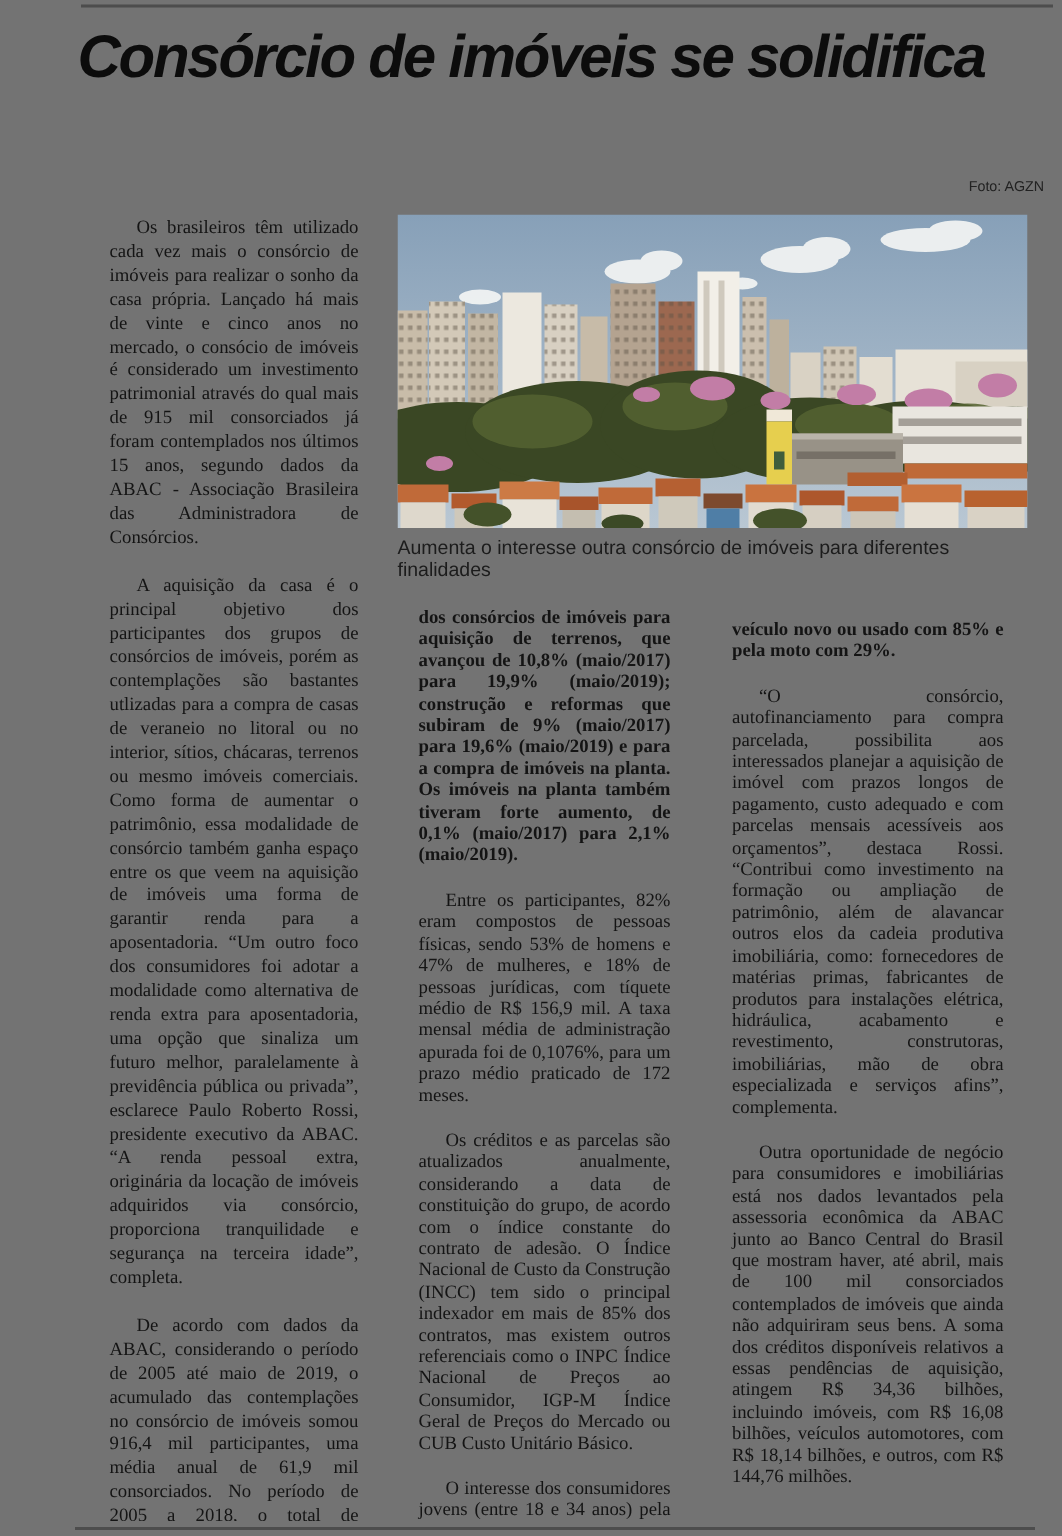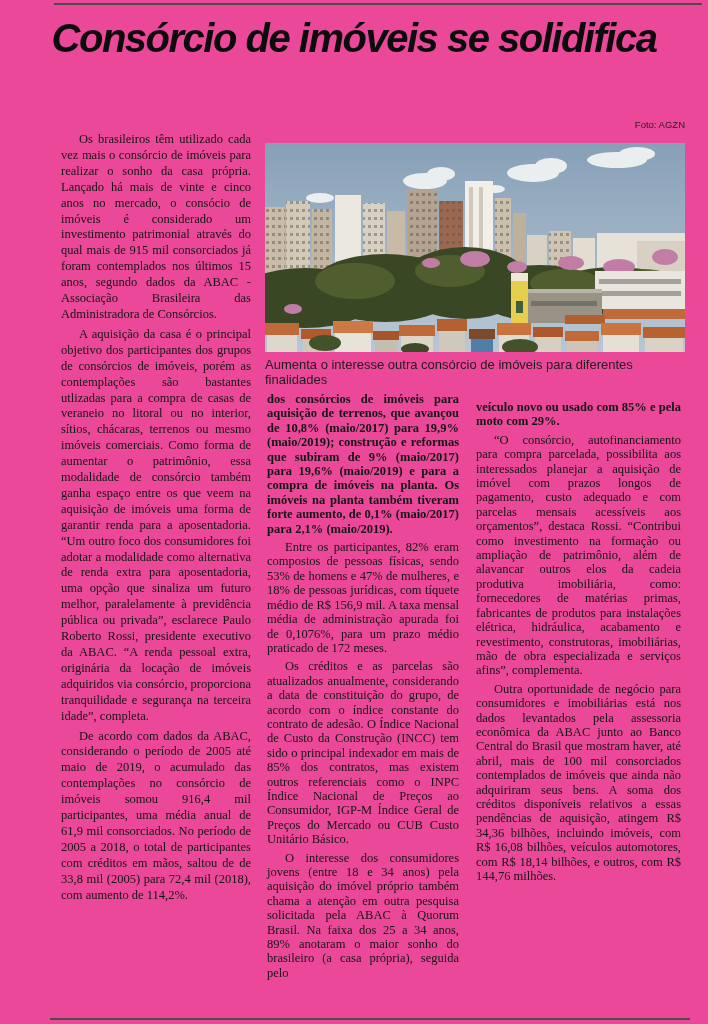--- a/index.html
+++ b/index.html
@@ -1,31 +1,31 @@
 <!DOCTYPE html>
 <html lang="pt"><head>
 <meta charset="utf-8">
 <style>
   html,body{margin:0;padding:0;background:#e9e9e9;}
-  .page{position:relative;width:708px;height:1024px;margin:0 auto;background:#ec4899;
+  .page{position:relative;width:708px;height:1024px;margin:0 auto;background:#737373;
         font-family:"Liberation Serif",serif;color:#141414;overflow:hidden;}
   .rule{position:absolute;background:#4d4d4d;height:2px;}
   .rule-top{left:54px;top:3px;width:648px;}
   .rule-bottom{left:50px;top:1018px;width:640px;}
   .headline{position:absolute;top:14px;left:0;width:708px;margin:0;text-align:center;
             font-family:"Liberation Sans",sans-serif;font-weight:bold;font-style:italic;
             font-size:40px;line-height:49px;letter-spacing:-1.5px;color:#0c0c0c;}
-  .credit{position:absolute;left:265px;top:119px;width:420px;text-align:right;
+  .credit{position:absolute;left:276px;top:119px;width:420px;text-align:right;
           font-family:"Liberation Sans",sans-serif;font-size:9.5px;color:#222;}
   .photo{position:absolute;left:265px;top:143px;width:420px;height:209px;}
   .photo svg{display:block;width:100%;height:100%;}
   .caption{position:absolute;left:265px;top:357px;width:420px;
            font-family:"Liberation Sans",sans-serif;font-size:13px;color:#1c1c1c;}
   .col{position:absolute;text-align:justify;font-size:12.5px;hyphens:auto;overflow:hidden;}
-  .col p{margin:4px;text-indent:18px;}
+  .col p{margin:16px;text-indent:18px;}
   .col p.cont{text-indent:0;font-weight:bold;}
   .col1{left:57px;top:128px;width:198px;line-height:15.9px;height:886px;}
   .col2{left:263px;top:388px;width:200px;line-height:14.4px;height:626px;}
   .col3{left:472px;top:396px;width:213px;line-height:14.4px;height:626px;}
 </style>
 </head>
 <body>
 
 <div class="page">
 

